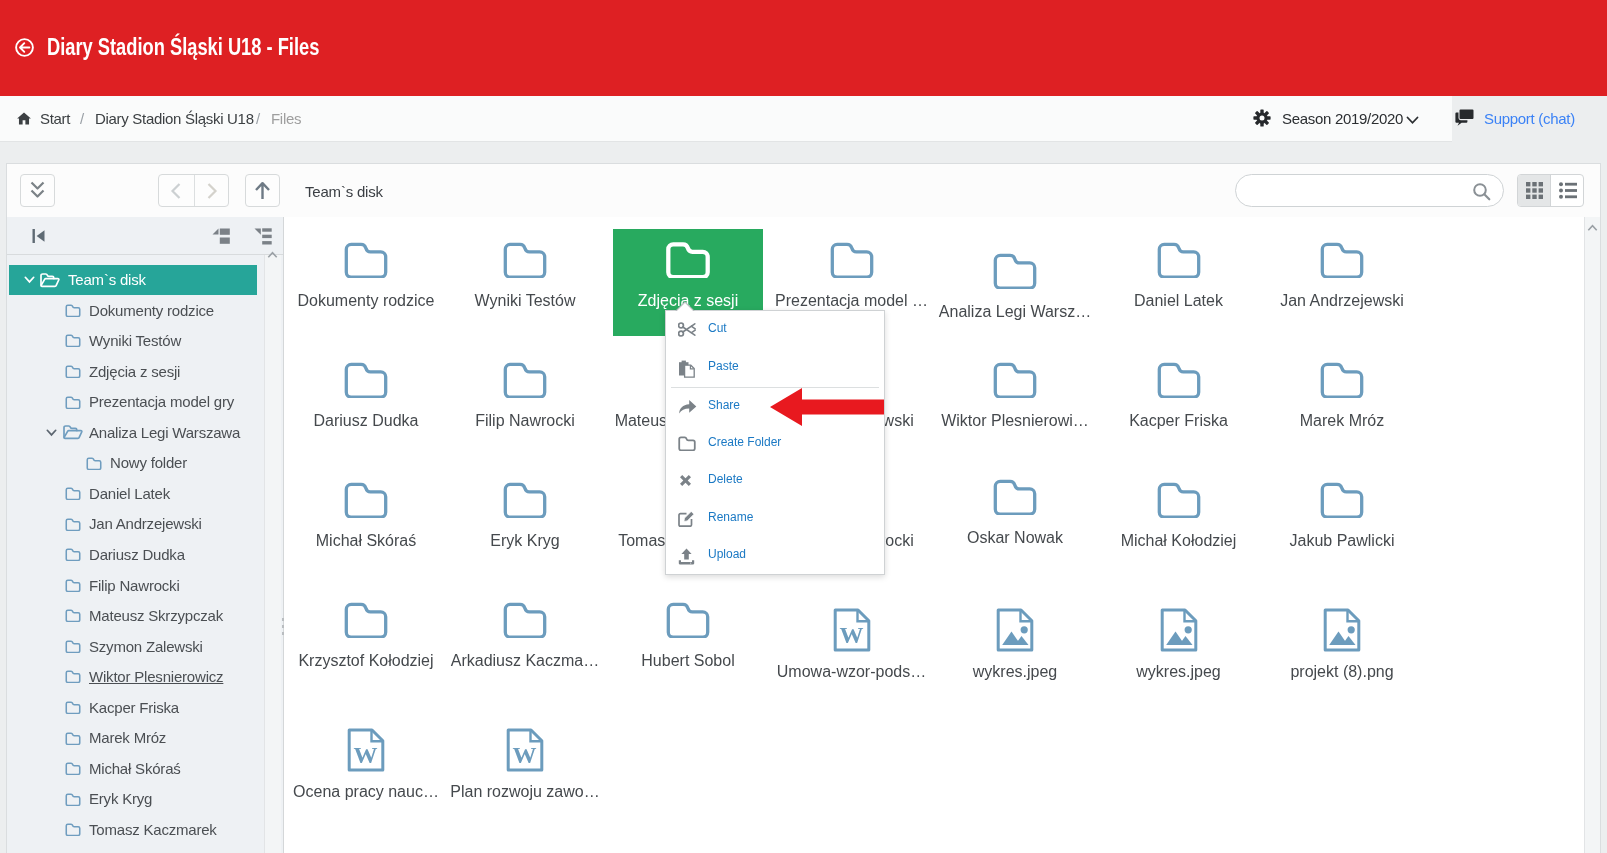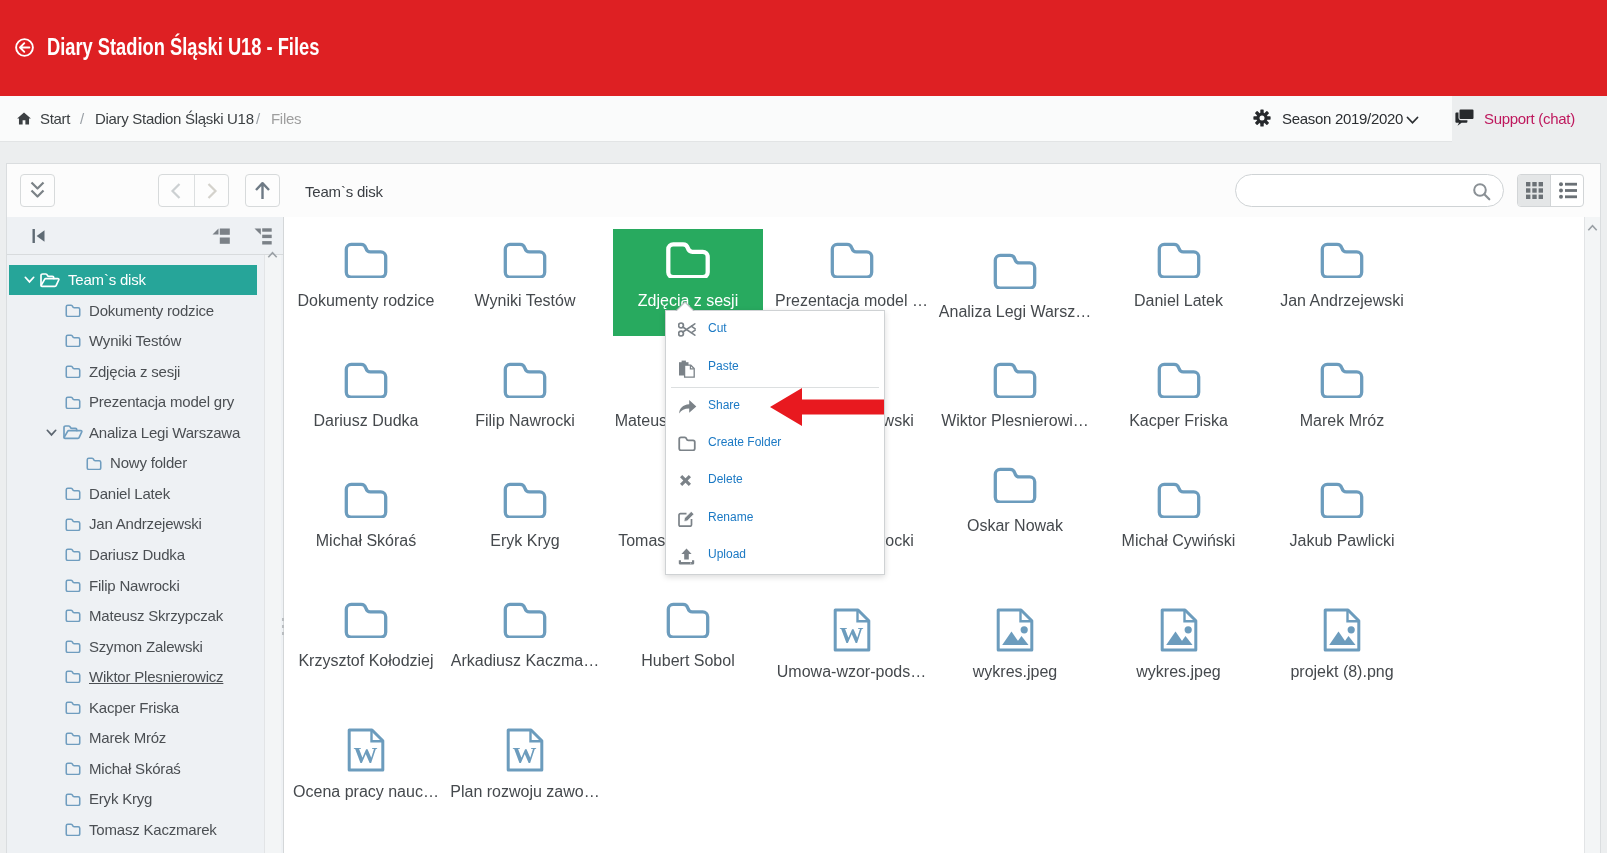--- a/index.html
+++ b/index.html
@@ -61,21 +61,21 @@
       <circle cx="9" cy="9" r="2.5" fill="#fafbfb"></circle>
     </svg>
     <span style="left:1282px;color:#2b2e31;">Season 2019/2020</span>
     <svg class="abs" style="left:1406px;top:20px" width="13" height="9" viewBox="0 0 13 9">
       <path d="M1.5 1.5 L6.5 6.8 L11.5 1.5" fill="none" stroke="#2b2e31" stroke-width="1.8" stroke-linecap="round"></path>
     </svg>
     <svg class="abs" style="left:1455px;top:13px" width="19" height="18" viewBox="0 0 19 18">
       <path d="M5.5 0.5 h12 a1 1 0 0 1 1 1 v7.6 a1 1 0 0 1 -1 1 h-12 a1 1 0 0 1 -1-1 v-7.6 a1 1 0 0 1 1-1 Z" fill="#26292c"></path>
       <path d="M1.4 3.4 h2.1 v5.7 a2.1 2.1 0 0 0 2.1 2.1 h6.8 v1.6 a1 1 0 0 1 -1 1 H6.6 l-4.1 3 1.5-3 h-2.6 a1 1 0 0 1 -1-1 V4.4 a1 1 0 0 1 1-1 Z" fill="#26292c"></path>
     </svg>
-    <span style="left:1484px;color:#be185d;">Support (chat)</span>
+    <span style="left:1484px;color:#3b82f6;">Support (chat)</span>
   </div>
 <div class="abs frame dots"></div>
 <div class="abs tbtn" style="left:20px;width:35px;">
     <svg style="position:absolute;left:7px;top:5px" width="19" height="21" viewBox="0 0 19 21">
       <path d="M3.5 2.5 L9.5 8.5 L15.5 2.5 M3.5 10.5 L9.5 16.5 L15.5 10.5" fill="none" stroke="#7b8287" stroke-width="2.2" stroke-linejoin="round"></path>
     </svg>
   </div>
 <div class="abs tbtn" style="left:158px;width:71px;">
     <div style="position:absolute;left:35px;top:0;width:1px;height:31px;background:#dcdfe0;"></div>
     <svg style="position:absolute;left:11px;top:7px" width="12" height="18" viewBox="0 0 12 18">
@@ -338,31 +338,31 @@
       <path d="M3 29.5 V8.5 C3 6 5 4 7.5 4 H16.5 C19 4 20.2 5.3 20.8 7.3 C21.4 9.3 22.3 10.9 25 10.9 H34.5 C37 10.9 39 12.9 39 15.4 V29.5 C39 32 37 34 34.5 34 H7.5 C5 34 3 32 3 29.5 Z" fill="none" stroke="#6c9cbd" stroke-width="3.0" stroke-linejoin="round"></path>
     </svg>
     <div class="lbl">Tomasz Kaczmarek</div>
   </div>
 <div class="abs cell" style="left:776.5px;top:469px;">
     <svg style="position:absolute;left:52px;top:11px" width="46" height="38.3" viewBox="0 0 42 35">
       <path d="M3 29.5 V8.5 C3 6 5 4 7.5 4 H16.5 C19 4 20.2 5.3 20.8 7.3 C21.4 9.3 22.3 10.9 25 10.9 H34.5 C37 10.9 39 12.9 39 15.4 V29.5 C39 32 37 34 34.5 34 H7.5 C5 34 3 32 3 29.5 Z" fill="none" stroke="#6c9cbd" stroke-width="3.0" stroke-linejoin="round"></path>
     </svg>
     <div class="lbl">Bartosz Nawrocki</div>
   </div>
-<div class="abs cell" style="left:940.0px;top:454px;">
+<div class="abs cell" style="left:940.0px;top:466px;">
     <svg style="position:absolute;left:52px;top:11px" width="46" height="38.3" viewBox="0 0 42 35">
       <path d="M3 29.5 V8.5 C3 6 5 4 7.5 4 H16.5 C19 4 20.2 5.3 20.8 7.3 C21.4 9.3 22.3 10.9 25 10.9 H34.5 C37 10.9 39 12.9 39 15.4 V29.5 C39 32 37 34 34.5 34 H7.5 C5 34 3 32 3 29.5 Z" fill="none" stroke="#6c9cbd" stroke-width="3.0" stroke-linejoin="round"></path>
     </svg>
     <div class="lbl">Oskar Nowak</div>
   </div>
 <div class="abs cell" style="left:1103.5px;top:469px;">
     <svg style="position:absolute;left:52px;top:11px" width="46" height="38.3" viewBox="0 0 42 35">
       <path d="M3 29.5 V8.5 C3 6 5 4 7.5 4 H16.5 C19 4 20.2 5.3 20.8 7.3 C21.4 9.3 22.3 10.9 25 10.9 H34.5 C37 10.9 39 12.9 39 15.4 V29.5 C39 32 37 34 34.5 34 H7.5 C5 34 3 32 3 29.5 Z" fill="none" stroke="#6c9cbd" stroke-width="3.0" stroke-linejoin="round"></path>
     </svg>
-    <div class="lbl">Michał Cywiński</div>
+    <div class="lbl">Michał Kołodziej</div>
   </div>
 <div class="abs cell" style="left:1267.0px;top:469px;">
     <svg style="position:absolute;left:52px;top:11px" width="46" height="38.3" viewBox="0 0 42 35">
       <path d="M3 29.5 V8.5 C3 6 5 4 7.5 4 H16.5 C19 4 20.2 5.3 20.8 7.3 C21.4 9.3 22.3 10.9 25 10.9 H34.5 C37 10.9 39 12.9 39 15.4 V29.5 C39 32 37 34 34.5 34 H7.5 C5 34 3 32 3 29.5 Z" fill="none" stroke="#6c9cbd" stroke-width="3.0" stroke-linejoin="round"></path>
     </svg>
     <div class="lbl">Jakub Pawlicki</div>
   </div>
 <div class="abs cell" style="left:291.0px;top:589px;">
     <svg style="position:absolute;left:52px;top:11px" width="46" height="38.3" viewBox="0 0 42 35">
       <path d="M3 29.5 V8.5 C3 6 5 4 7.5 4 H16.5 C19 4 20.2 5.3 20.8 7.3 C21.4 9.3 22.3 10.9 25 10.9 H34.5 C37 10.9 39 12.9 39 15.4 V29.5 C39 32 37 34 34.5 34 H7.5 C5 34 3 32 3 29.5 Z" fill="none" stroke="#6c9cbd" stroke-width="3.0" stroke-linejoin="round"></path>

